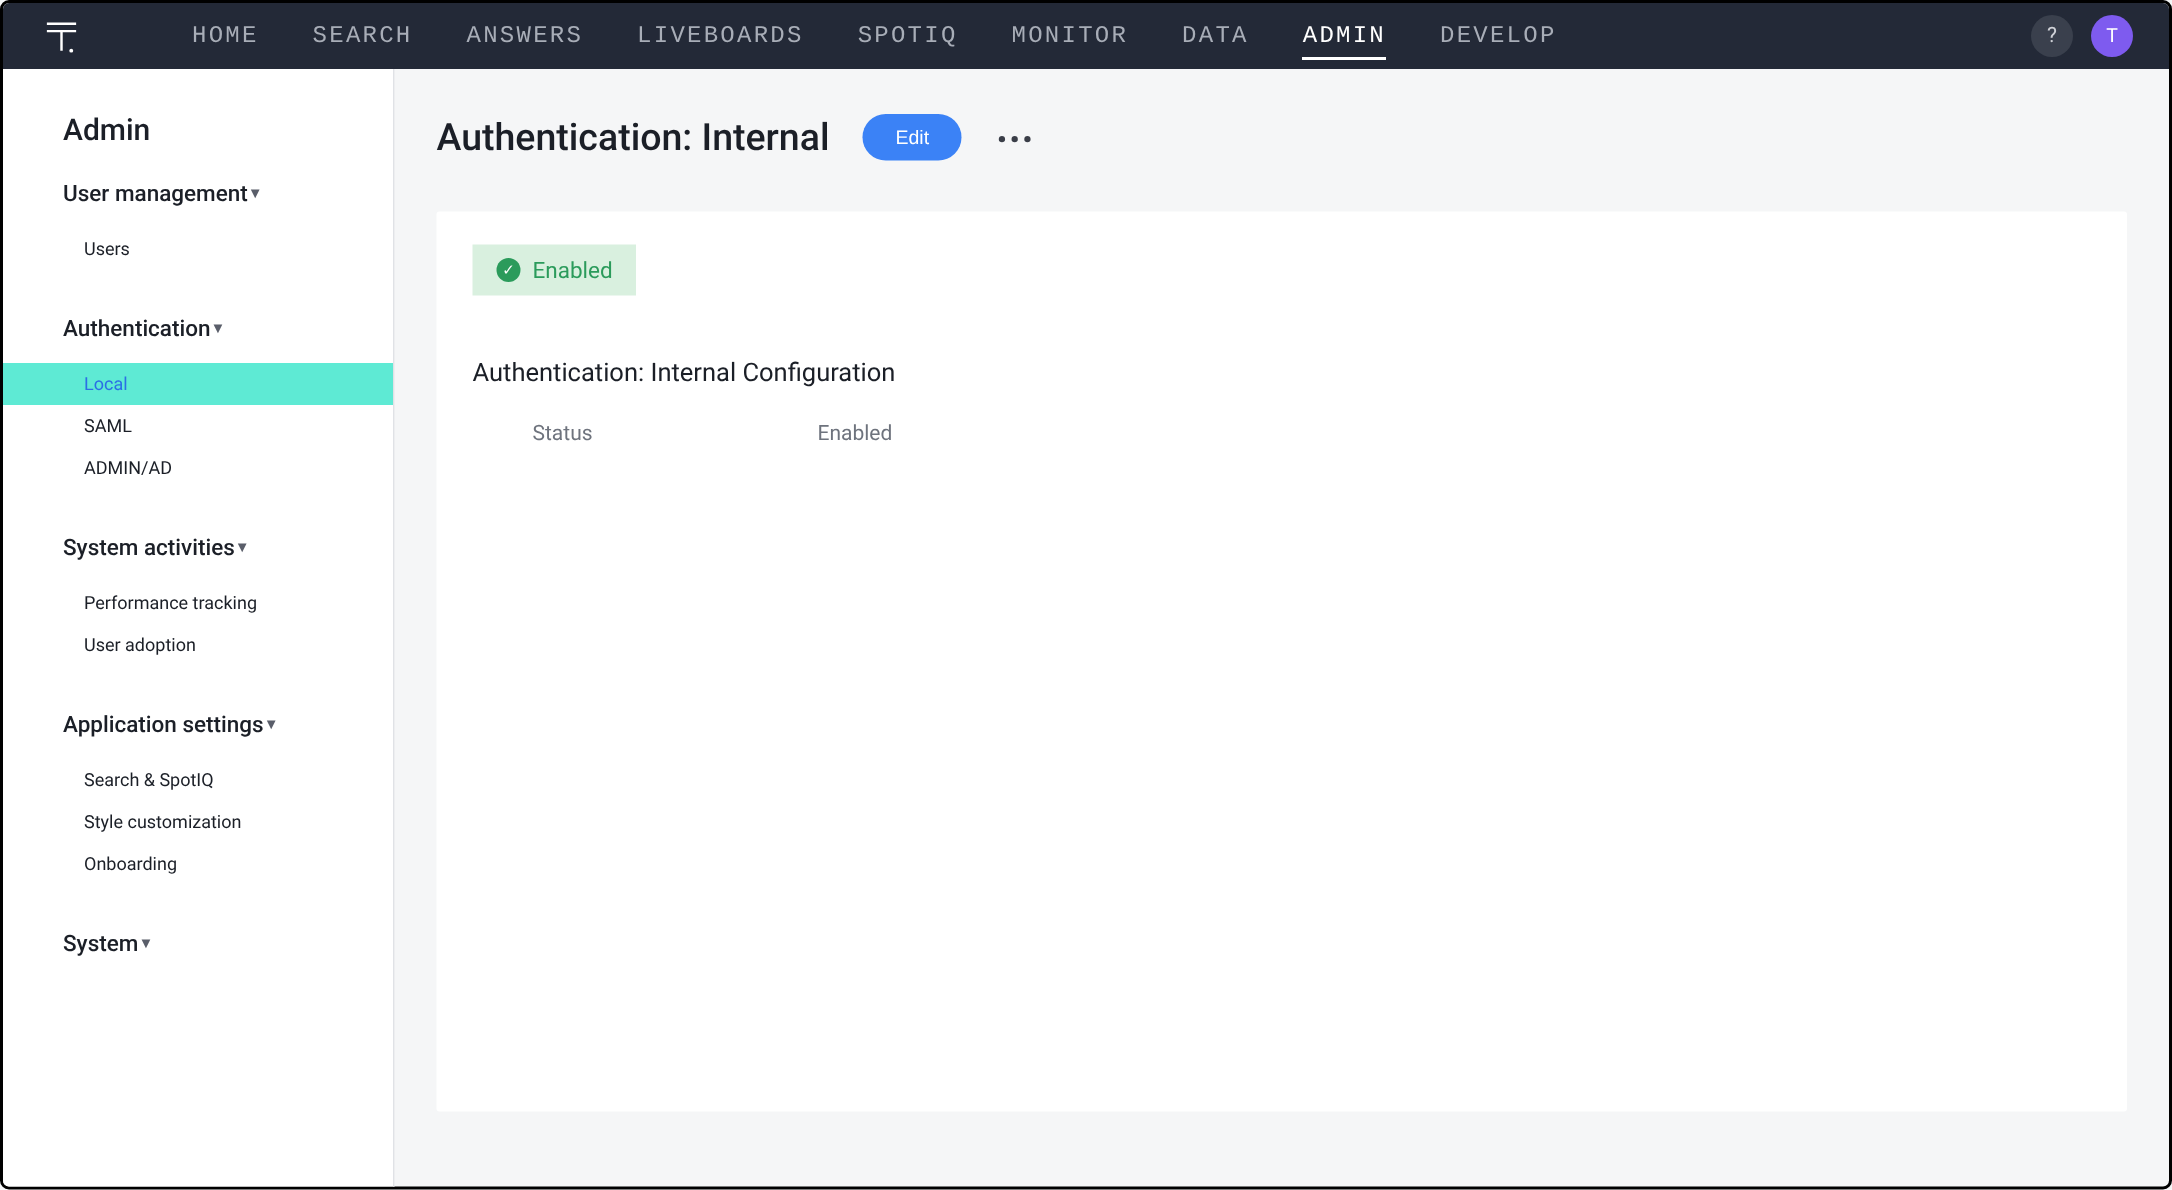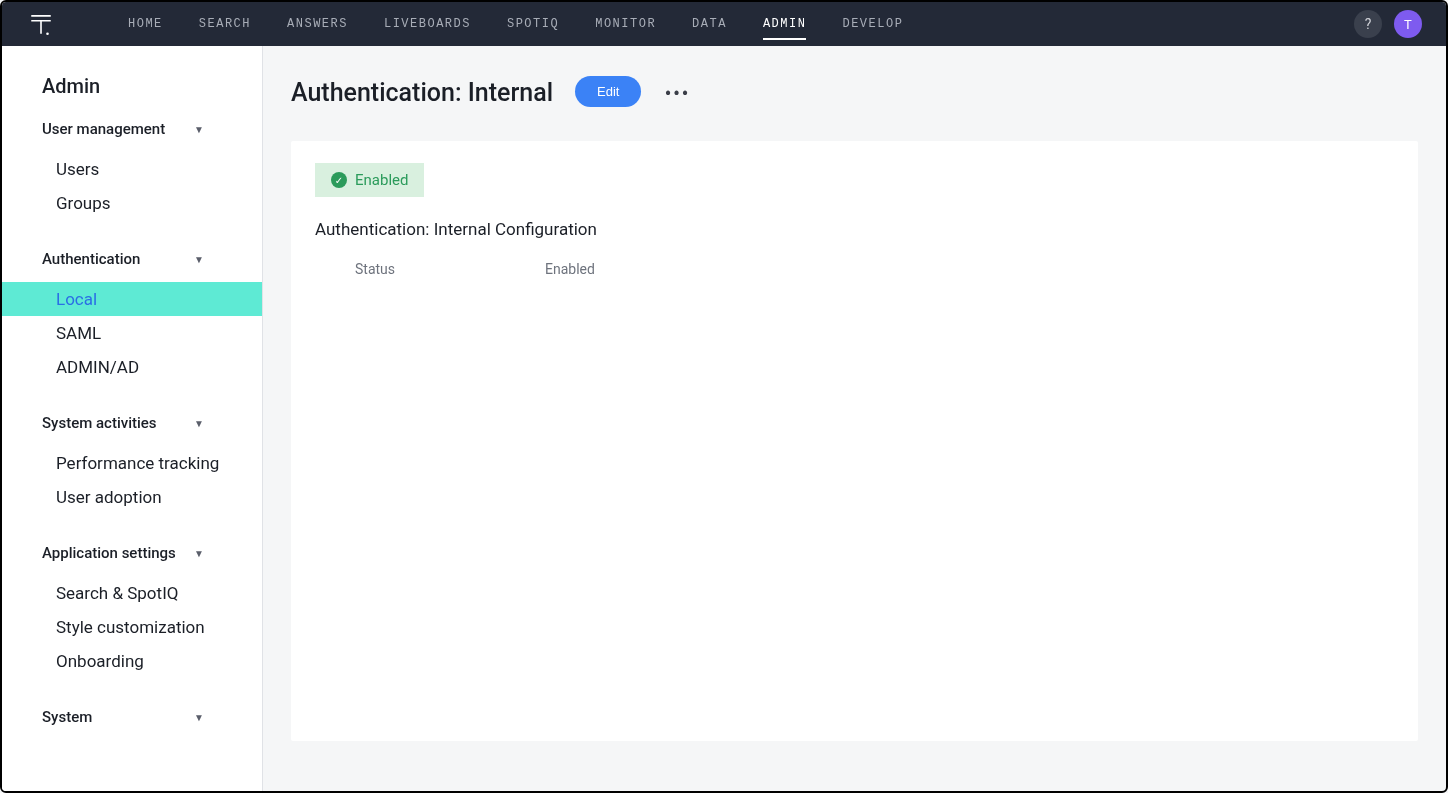--- a/index.html
+++ b/index.html
@@ -31,21 +31,21 @@
       align-items: center;
       margin-right: 48px;
     }
     .logo svg {
       stroke: #fff;
       fill: none;
       stroke-width: 2;
     }
     .nav-item {
       font-family: 'Courier New', monospace;
-      font-size: 12px;
+      font-size: 16px;
       letter-spacing: 1.5px;
       color: #a8adb7;
       padding: 0 18px;
       height: 32px;
       display: flex;
       align-items: center;
       cursor: pointer;
       position: relative;
     }
     .nav-item.active {
@@ -107,37 +107,36 @@
       color: #1b1f27;
       padding: 0 40px;
       margin-bottom: 22px;
     }
     .sidebar-group {
       margin-bottom: 30px;
     }
     .sidebar-group-header {
       display: flex;
       align-items: center;
-      justify-content: space-between;
       padding: 0 40px;
       font-size: 15px;
       font-weight: 500;
       color: #1b1f27;
       margin-bottom: 14px;
       cursor: pointer;
     }
     .sidebar-group-header .chev {
       font-size: 10px;
       color: #5a5e6a;
       margin-right: 18px;
     }
     .sidebar-item {
       display: block;
       padding: 7px 40px 7px 54px;
-      font-size: 17px;
+      font-size: 12px;
       color: #1b1f27;
       cursor: pointer;
     }
     .sidebar-item.active {
       background: #5eead4;
       color: #2b6fe5;
     }
     .content-area {
       flex: 1;
       padding: 30px 28px 28px 28px;
@@ -199,20 +198,21 @@
       display: inline-flex;
       align-items: center;
       justify-content: center;
       color: #fff;
       font-size: 10px;
     }
     .config-title {
       font-size: 17px;
       color: #1b1f27;
       margin-bottom: 22px;
+      margin-top: 20px;
     }
     .kv-row {
       display: flex;
       gap: 40px;
       font-size: 14px;
       color: #6e737d;
       margin-left: 40px;
     }
     .kv-key {
       width: 150px;
@@ -250,21 +250,20 @@
 <div class="layout">
   <div class="sidebar">
     <div class="sidebar-title">Admin</div>
     <div id="sidebar-groups">
         <div class="sidebar-group">
           <div class="sidebar-group-header">
             <span>User management</span>
             <span class="chev">▼</span>
           </div>
           <div class="sidebar-item">Users</div>
-          <div class="sidebar-item">Groups</div>
         </div>
         <div class="sidebar-group">
           <div class="sidebar-group-header">
             <span>Authentication</span>
             <span class="chev">▼</span>
           </div>
           <div class="sidebar-item active">Local</div>
           <div class="sidebar-item">SAML</div>
           <div class="sidebar-item">ADMIN/AD</div>
         </div>

